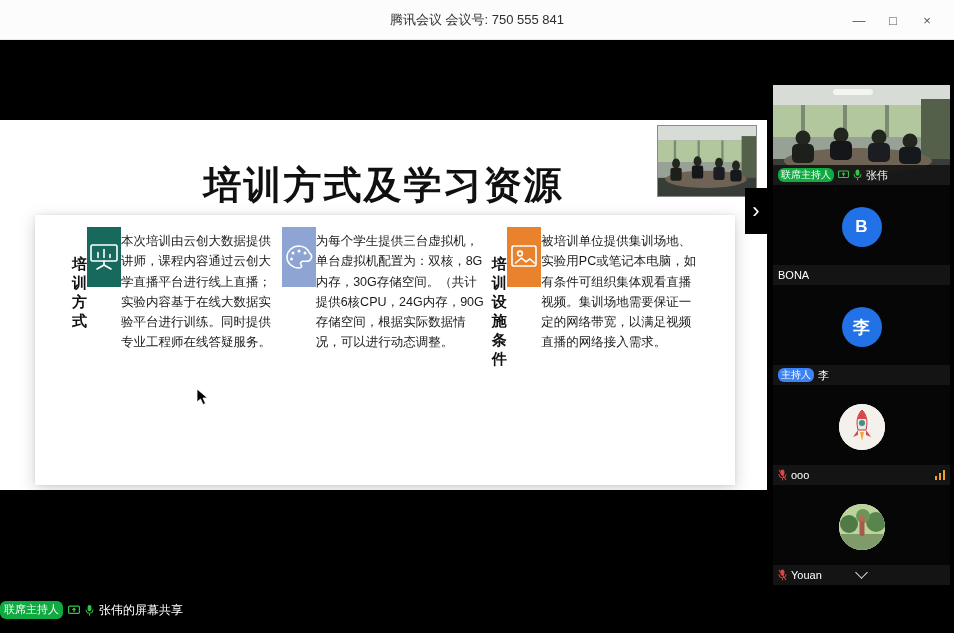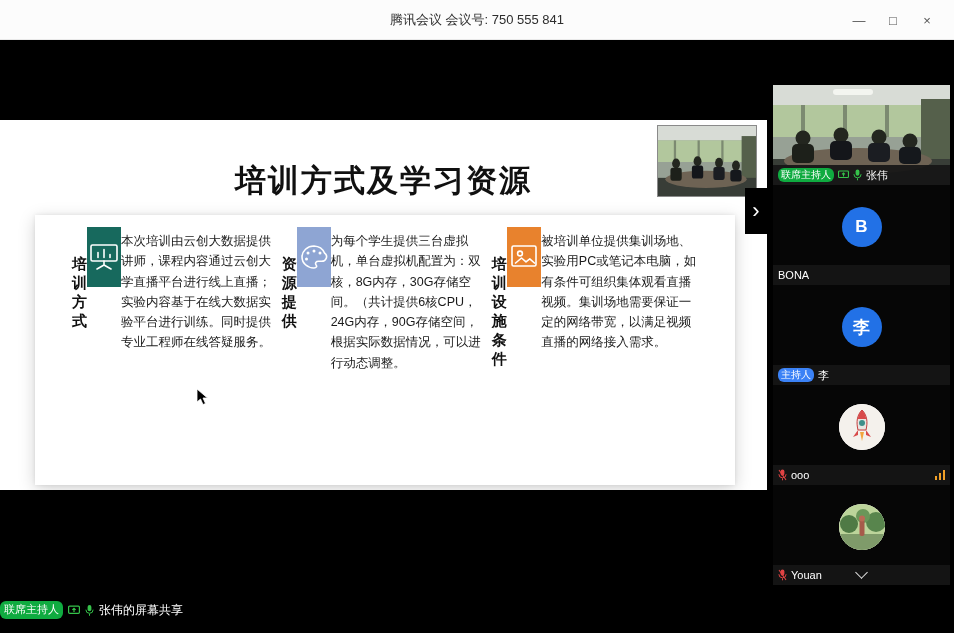--- a/index.html
+++ b/index.html
@@ -8,21 +8,21 @@
   #app{position:relative;width:954px;height:622px;background:#000;}
 
   
   .titlebar{position:absolute;top:0;left:0;width:954px;height:40px;background:#fcfcfc;border-bottom:1px solid #e9e9e9;display:flex;align-items:center;justify-content:center;}
   .titlebar-title{font-size:13px;color:#2e2e2e;}
   .win-controls{position:absolute;right:10px;top:0;height:40px;display:flex;align-items:center;}
   .win-btn{width:34px;text-align:center;font-size:13px;color:#555;cursor:default;}
 
   
   .slide{position:absolute;left:0;top:120px;width:767px;height:370px;background:#fff;}
-  .slide-title{margin-top:40px;text-align:center;font-size:31px;font-weight:bold;color:#101010;letter-spacing:2px;}
+  .slide-title{margin-top:40px;text-align:center;font-size:38px;font-weight:bold;color:#101010;letter-spacing:2px;}
   .card{position:absolute;left:35px;top:95px;width:700px;height:270px;background:#fff;
         box-shadow:0 4px 16px rgba(0,0,0,.18), 0 0 4px rgba(0,0,0,.08);
         padding:0 37px;display:grid;grid-template-columns:1fr 1fr 1fr;column-gap:3px;align-content:start;}
   .col{display:flex;flex-direction:row;}
   .col-header{margin-top:40px;text-align:center;font-size:15px;font-weight:bold;color:#111;}
   .col-bar{margin-top:12px;height:60px;display:flex;align-items:center;justify-content:center;}
   .col-strip{height:4px;background:#d4d4d4;}
   .col-body{margin-top:16px;font-size:12.5px;line-height:1.62;color:#1b1b1b;}
 
   .slide-overlay{position:absolute;left:657px;top:5px;width:100px;height:72px;border:1px solid #8a8a8a;background:#444;overflow:hidden;}
@@ -75,21 +75,20 @@
               <path d="M11 15.5 v-5 M17 15.5 v-8 M23 15.5 v-3"></path>
               <path d="M17 19 v4 M10 27 l7-4 7 4"></path>
             </svg>
           </span>
         </div>
         <div class="col-strip"></div>
         <div class="col-body">本次培训由云创大数据提供讲师，课程内容通过云创大学直播平台进行线上直播；实验内容基于在线大数据实验平台进行训练。同时提供专业工程师在线答疑服务。</div>
       </div>
 
       <div class="col">
-        <div class="col-header">资源提供</div>
         <div class="col-bar" style="background-color: rgb(142, 165, 211);">
           <span class="icon">
             <svg width="34" height="30" viewBox="0 0 34 30" fill="none" stroke="#fff" stroke-width="1.6">
               <path d="M17 4 a12 11 0 1 0 0 22 c2.6 0 3.2-1.7 2.1-3.1 c-1.3-1.8 0-3.6 2.3-3.6 h3.1 a5 4.6 0 0 0 3-8.3 A12 11 0 0 0 17 4 z"></path>
               <circle cx="11" cy="11" r="1.5" fill="#fff" stroke="none"></circle>
               <circle cx="17" cy="9" r="1.5" fill="#fff" stroke="none"></circle>
               <circle cx="23" cy="11" r="1.5" fill="#fff" stroke="none"></circle>
               <circle cx="9.5" cy="17" r="1.5" fill="#fff" stroke="none"></circle>
             </svg>
           </span>

